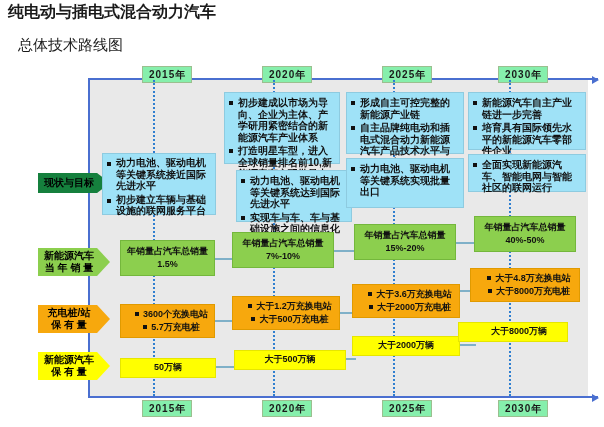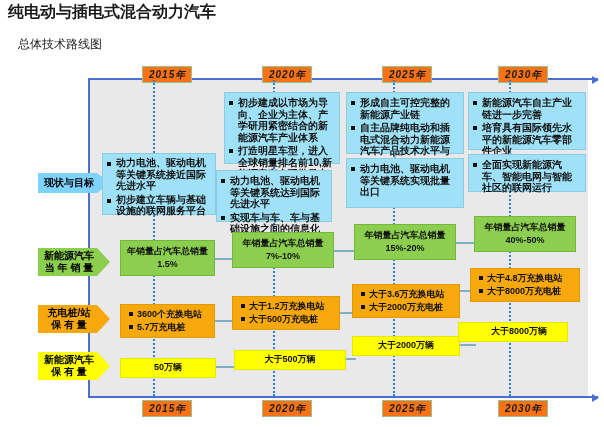--- a/index.html
+++ b/index.html
@@ -10,21 +10,21 @@
     overflow:hidden;
     position:relative;
   }
   #page-title{
     position:absolute;left:8px;top:2px;
     font-size:16px;font-weight:bold;color:#1a1a1a;
     letter-spacing:0px;white-space:nowrap;
   }
   #page-subtitle{
     position:absolute;left:18px;top:36px;
-    font-size:12px;color:#1a1a1a;white-space:nowrap;
+    font-size:15px;color:#1a1a1a;white-space:nowrap;
   }
 
   
   #plot{
     position:absolute;left:88px;top:78px;
     width:498px;height:318px;
     background:#e9e9e9;
     border-left:2px solid #4a6fd0;
   }
   .axis-arrow{
@@ -34,47 +34,46 @@
     content:"";position:absolute;right:-1px;top:-4px;
     border-left:7px solid #4a6fd0;
     border-top:4px solid transparent;
     border-bottom:4px solid transparent;
   }
   #axis-top{left:88px;top:78px;width:510px;}
   #axis-bottom{left:88px;top:396px;width:510px;}
 
   .year-tag{
     position:absolute;
-    background:#f97316;border:1px solid #9bbf8f;
+    background:#86efac;border:1px solid #9bbf8f;
     font-size:10px;font-weight:bold;color:#1a1a1a;
     letter-spacing:1px;
     padding:2px 5px 2px 6px;
     white-space:nowrap;
     line-height:11px;
-    font-style:italic;
   }
 
   
   .vline{
     position:absolute;width:0;
     border-left:2px dotted #2f7fd0;
   }
 
   
   .row-label{
     position:absolute;
     display:flex;align-items:center;justify-content:center;
     text-align:center;
     font-size:10px;font-weight:bold;color:#000;
     line-height:12px;
     clip-path:polygon(0% 0%, 82% 0%, 100% 50%, 82% 100%, 0% 100%);
     padding-right:10px;
     white-space:nowrap;
   }
-  .lbl-cyan{background:#7dd3fc;}
+  .lbl-cyan{background:#15803d;}
   .lbl-green{background:#8ccf4e;}
   .lbl-orange{background:#f7a80d;}
   .lbl-yellow{background:#ffff00;}
 
   
   .box{
     position:absolute;
     box-sizing:border-box;
     font-size:10px;
     line-height:11.5px;
@@ -94,21 +93,21 @@
     width:4px;height:4px;background:#111;
   }
   .box-green{
     background:#8ccf4e;border:1px solid #74b73c;
     display:flex;flex-direction:column;align-items:center;justify-content:center;
     text-align:center;font-weight:bold;font-size:9px;line-height:13px;
   }
   .box-orange{
     background:#f7a80d;border:1px solid #e09a00;
     display:flex;flex-direction:column;justify-content:center;
-    padding-left:8px;font-weight:bold;font-size:9px;line-height:13px;
+    padding-left:8px;font-weight:bold;font-size:9px;line-height:13px;align-items:center;
   }
   .box-orange .li,.box-yellowb .li{position:relative;padding-left:8px;}
   .box-orange .li:before{
     content:"";position:absolute;left:0;top:4px;
     width:4px;height:4px;background:#111;
   }
   .box-yellow{
     background:#ffff00;border:1px solid #e6e600;
     display:flex;align-items:center;justify-content:center;
     text-align:center;font-weight:bold;font-size:9px;color:#111;
@@ -173,21 +172,21 @@
   </ul>
 </div>
 
 <div class="box box-cyan" style="left:224px;top:92px;width:116px;height:72px;">
   <ul>
     <li>初步建成以市场为导向、企业为主体、产学研用紧密结合的新能源汽车产业体系</li>
     <li>打造明星车型，进入全球销量排名前10,新能源客车实现批量出口</li>
   </ul>
 </div>
 
-<div class="box box-cyan" style="left:216px;top:170px;width:116px;height:52px;">
+<div class="box box-cyan" style="left:236px;top:170px;width:116px;height:52px;">
   <ul>
     <li>动力电池、驱动电机等关键系统达到国际先进水平</li>
     <li>实现车与车、车与基础设施之间的信息化</li>
   </ul>
 </div>
 
 <div class="box box-cyan" style="left:346px;top:92px;width:118px;height:62px;">
   <ul>
     <li>形成自主可控完整的新能源产业链</li>
     <li>自主品牌纯电动和插电式混合动力新能源汽车产品技术水平与国际同步</li>

